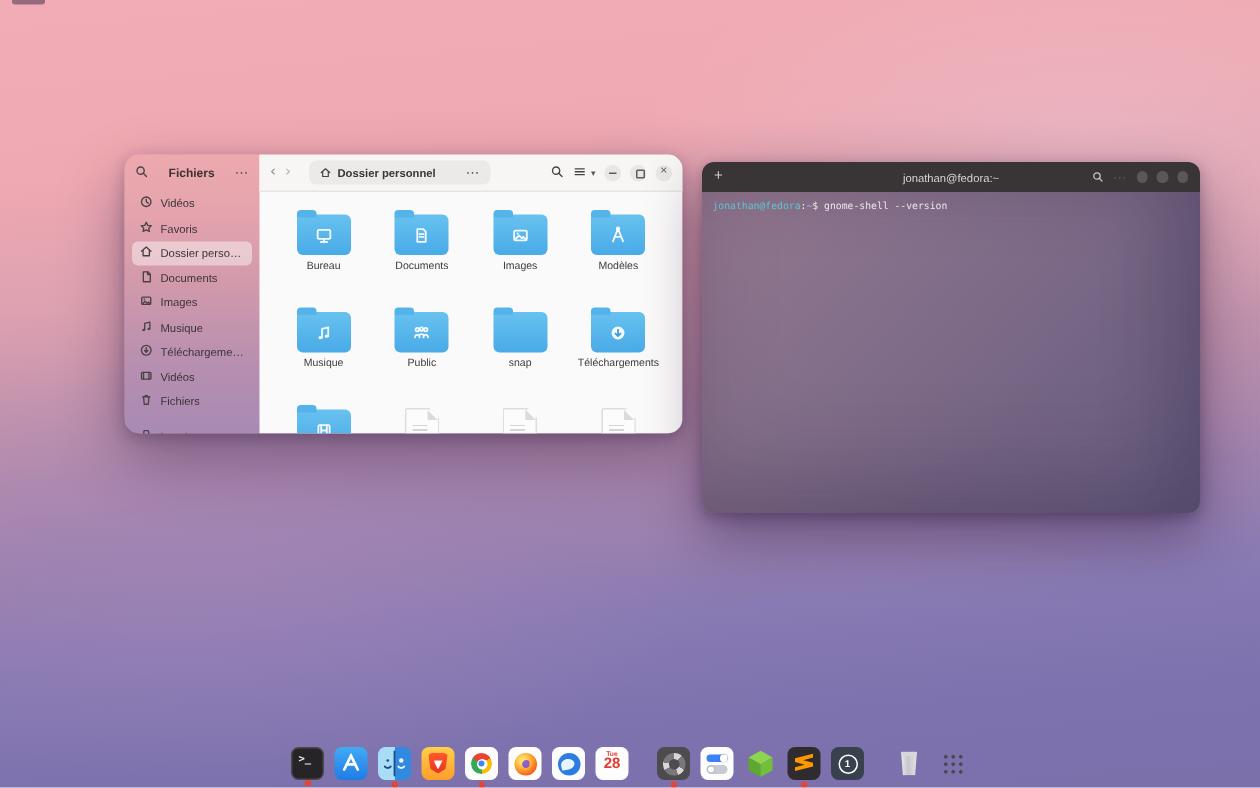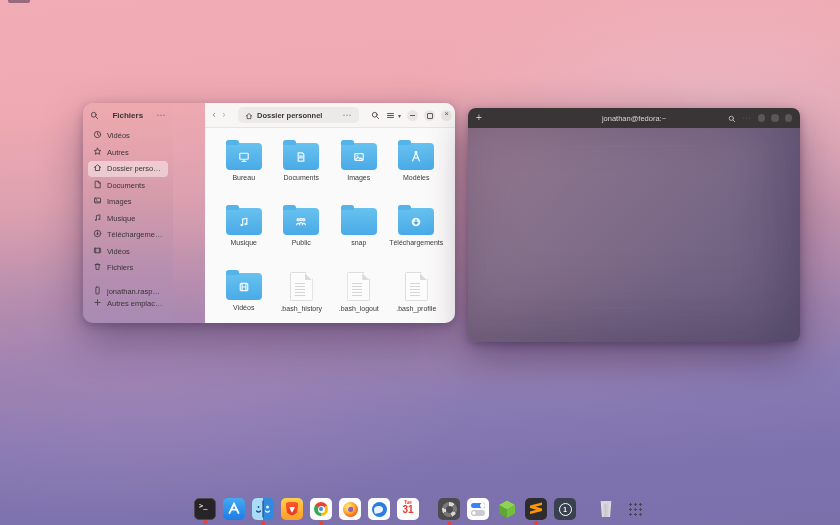--- a/index.html
+++ b/index.html
@@ -10,23 +10,23 @@
     background:
       radial-gradient(55% 40% at 18% 72%, rgba(165,135,185,.5), transparent 70%),
       radial-gradient(60% 45% at 70% 45%, rgba(200,150,172,.38), transparent 72%),
       radial-gradient(50% 35% at 86% 18%, rgba(232,192,206,.5), transparent 70%),
       linear-gradient(175deg,#f2acb5 0%, #efa9b2 20%, #dda1b0 35%, #bb8fac 50%, #9c81ae 63%, #887ab3 75%, #7d72ae 88%, #7b70aa 100%);
   }
   .artifact { position:absolute; left:8px; top:0; width:22px; height:3px;
     background:rgba(60,42,70,.5); border-radius:0 0 2px 2px; }
 
   
-  .files-win { position:absolute; left:83px; top:103px; width:372px; height:220px;
+  .files-win { position:absolute; left:83px; top:103px; width:372px; height:186px;
     border-radius:10px; overflow:hidden; display:flex;
-    box-shadow:0 18px 42px rgba(40,20,60,.38), 0 3px 10px rgba(40,20,60,.28);gap:32px; }
+    box-shadow:0 18px 42px rgba(40,20,60,.38), 0 3px 10px rgba(40,20,60,.28); }
   .fw-sidebar { width:90px; flex:none; display:flex; flex-direction:column;
     background:linear-gradient(180deg,#eda9ae 0%,#e4a3ad 22%,#d099ab 48%,#b78fb0 75%,#a88ab3 100%);
     color:#3b3437; }
   .fw-side-header { height:24px; flex:none; display:flex; align-items:center; padding:0 7px; gap:3px; }
   .fw-title { flex:1; text-align:center; font-size:8px; font-weight:bold; color:#3a3336; }
   .icon-dots { color:#5c5356; font-size:9px; letter-spacing:.5px; }
   .icon-dots::before { content:"⋯"; }
   .fw-item { height:16px; margin:0.5px 5px 0; border-radius:4px; display:flex; align-items:center;
     gap:5px; padding:0 5px; font-size:7.5px; }
   .fw-item.selected { background:rgba(255,255,255,.45); }
@@ -174,21 +174,21 @@
           <span><svg width="9" height="9" viewBox="0 0 12 12" fill="none" stroke="#4a4246" stroke-width="1.2" stroke-linecap="round" stroke-linejoin="round">
               <circle cx="6" cy="6" r="4.2"></circle>
               <path d="M6 3.6 V6 L7.8 7.2"></path>
             </svg></span>
                    <span class="lbl">Vidéos</span>
         </div>
         <div class="fw-item">
           <span><svg width="9" height="9" viewBox="0 0 12 12" fill="none" stroke="#4a4246" stroke-width="1.2" stroke-linecap="round" stroke-linejoin="round">
               <path d="M6 1.6 L7.3 4.3 L10.4 4.7 L8.2 6.8 L8.8 9.8 L6 8.3 L3.2 9.8 L3.8 6.8 L1.6 4.7 L4.7 4.3 Z"></path>
             </svg></span>
-                   <span class="lbl">Autres</span>
+                   <span class="lbl">Favoris</span>
         </div>
         <div class="fw-item selected">
           <span><svg width="9" height="9" viewBox="0 0 12 12" fill="none" stroke="#4a4246" stroke-width="1.2" stroke-linecap="round" stroke-linejoin="round">
               <path d="M1.8 6 L6 2.3 L10.2 6"></path>
               <path d="M3.2 5.2 V10 H8.8 V5.2"></path>
             </svg></span>
                    <span class="lbl">Dossier personnel</span>
         </div>
         <div class="fw-item">
           <span><svg width="9" height="9" viewBox="0 0 12 12" fill="none" stroke="#4a4246" stroke-width="1.2" stroke-linecap="round" stroke-linejoin="round">
@@ -383,20 +383,21 @@
             <circle cx="5" cy="5" r="3.2"></circle>
             <path d="M7.4 7.4 L10 10"></path>
           </svg></span>
       <span class="icon-dots"></span>
       <span class="term-circle"></span>
       <span class="term-circle"></span>
       <span class="term-circle"></span>
     </div>
   </div>
   <div class="term-body" id="term-body">
+      <div><span class="t-user">jonathan@fedora</span>:<span class="t-path">~</span>$ gnome-shell --version</div>
     </div>
 </div>
 
 <div class="dock" id="dock">
     <div class="di di-terminal run">
       <span class="tglyph">&gt;_</span>
     </div>
     <div class="di di-appstore"><svg width="22" height="22" viewBox="0 0 22 22" fill="none" stroke="#fff" stroke-width="1.8" stroke-linecap="round">
         <path d="M6.5 15 L11 5.8 L15.5 15"></path>
         <path d="M8.3 11.6 H13.7"></path>
@@ -415,21 +416,21 @@
       <span class="chrome-ball"></span>
     </div>
     <div class="di di-firefox">
       <span class="ff-ball"></span>
     </div>
     <div class="di di-thunderbird">
       <span class="tb-ball"></span>
     </div>
     <div class="di di-calendar">
       <span class="cal-wd">Tue</span>
-      <span class="cal-day">31</span>
+      <span class="cal-day">28</span>
     </div>
     <div class="di di-obs run group">
       <span class="obs-wheel"></span>
     </div>
     <div class="di di-settings">
       <span class="tog t1"></span>
       <span class="tog t2"></span>
     </div>
     <div class="di di-boxes"><svg width="22" height="22" viewBox="0 0 22 22">
         <polygon points="11,2.5 19,7 11,11.5 3,7" fill="#8ed44e"></polygon>

